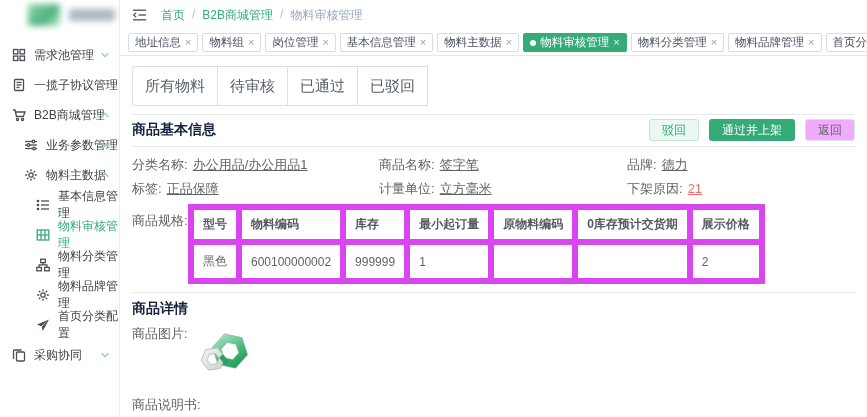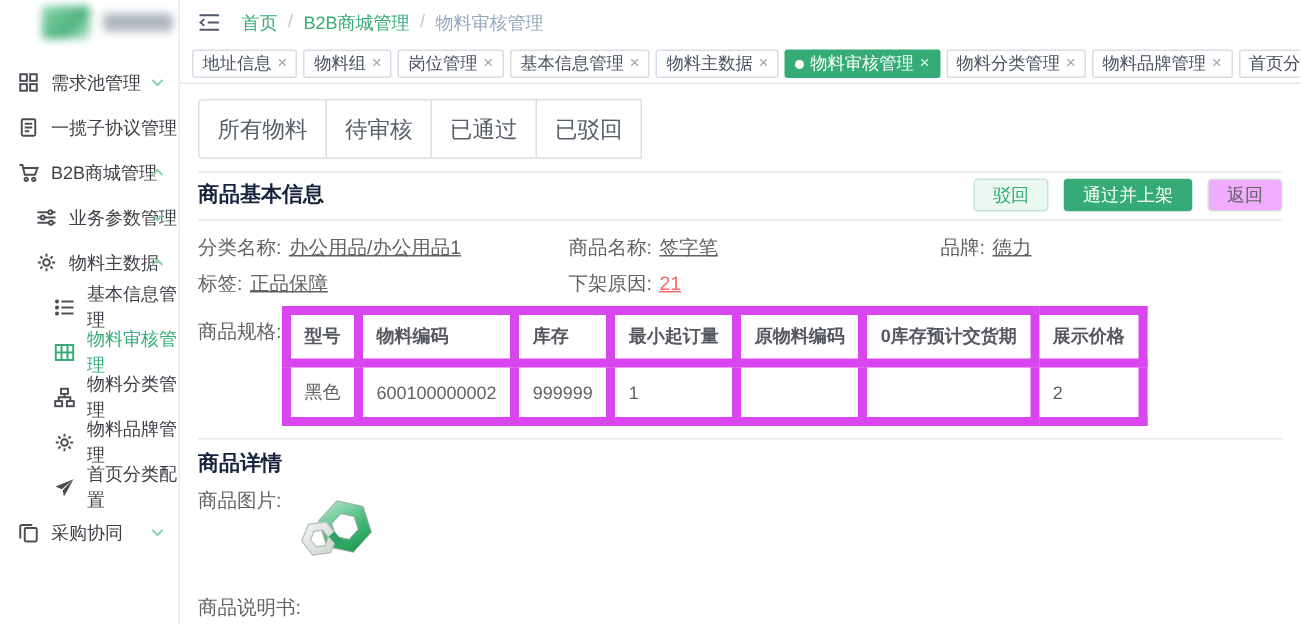--- a/index.html
+++ b/index.html
@@ -338,20 +338,21 @@
         </div>
       </div>
 
       <div class="divider" style="margin-top:3px;"></div>
 
       <div class="fields">
         <div class="field"><span class="f-label">分类名称:</span><span class="f-value">办公用品/办公用品1</span></div>
         <div class="field"><span class="f-label">商品名称:</span><span class="f-value">签字笔</span></div>
         <div class="field"><span class="f-label">品牌:</span><span class="f-value">德力</span></div>
         <div class="field"><span class="f-label">标签:</span><span class="f-value">正品保障</span></div>
+        <div class="field"><span class="f-label">计量单位:</span><span class="f-value">立方毫米</span></div>
         <div class="field"><span class="f-label">下架原因:</span><span class="f-value red">21</span></div>
       </div>
 
       <div class="spec-row">
         <span class="spec-label">商品规格:</span>
         <table class="spec">
           <thead>
             <tr>
               <th style="width:42px;">型号</th>
               <th style="width:100px;">物料编码</th>

